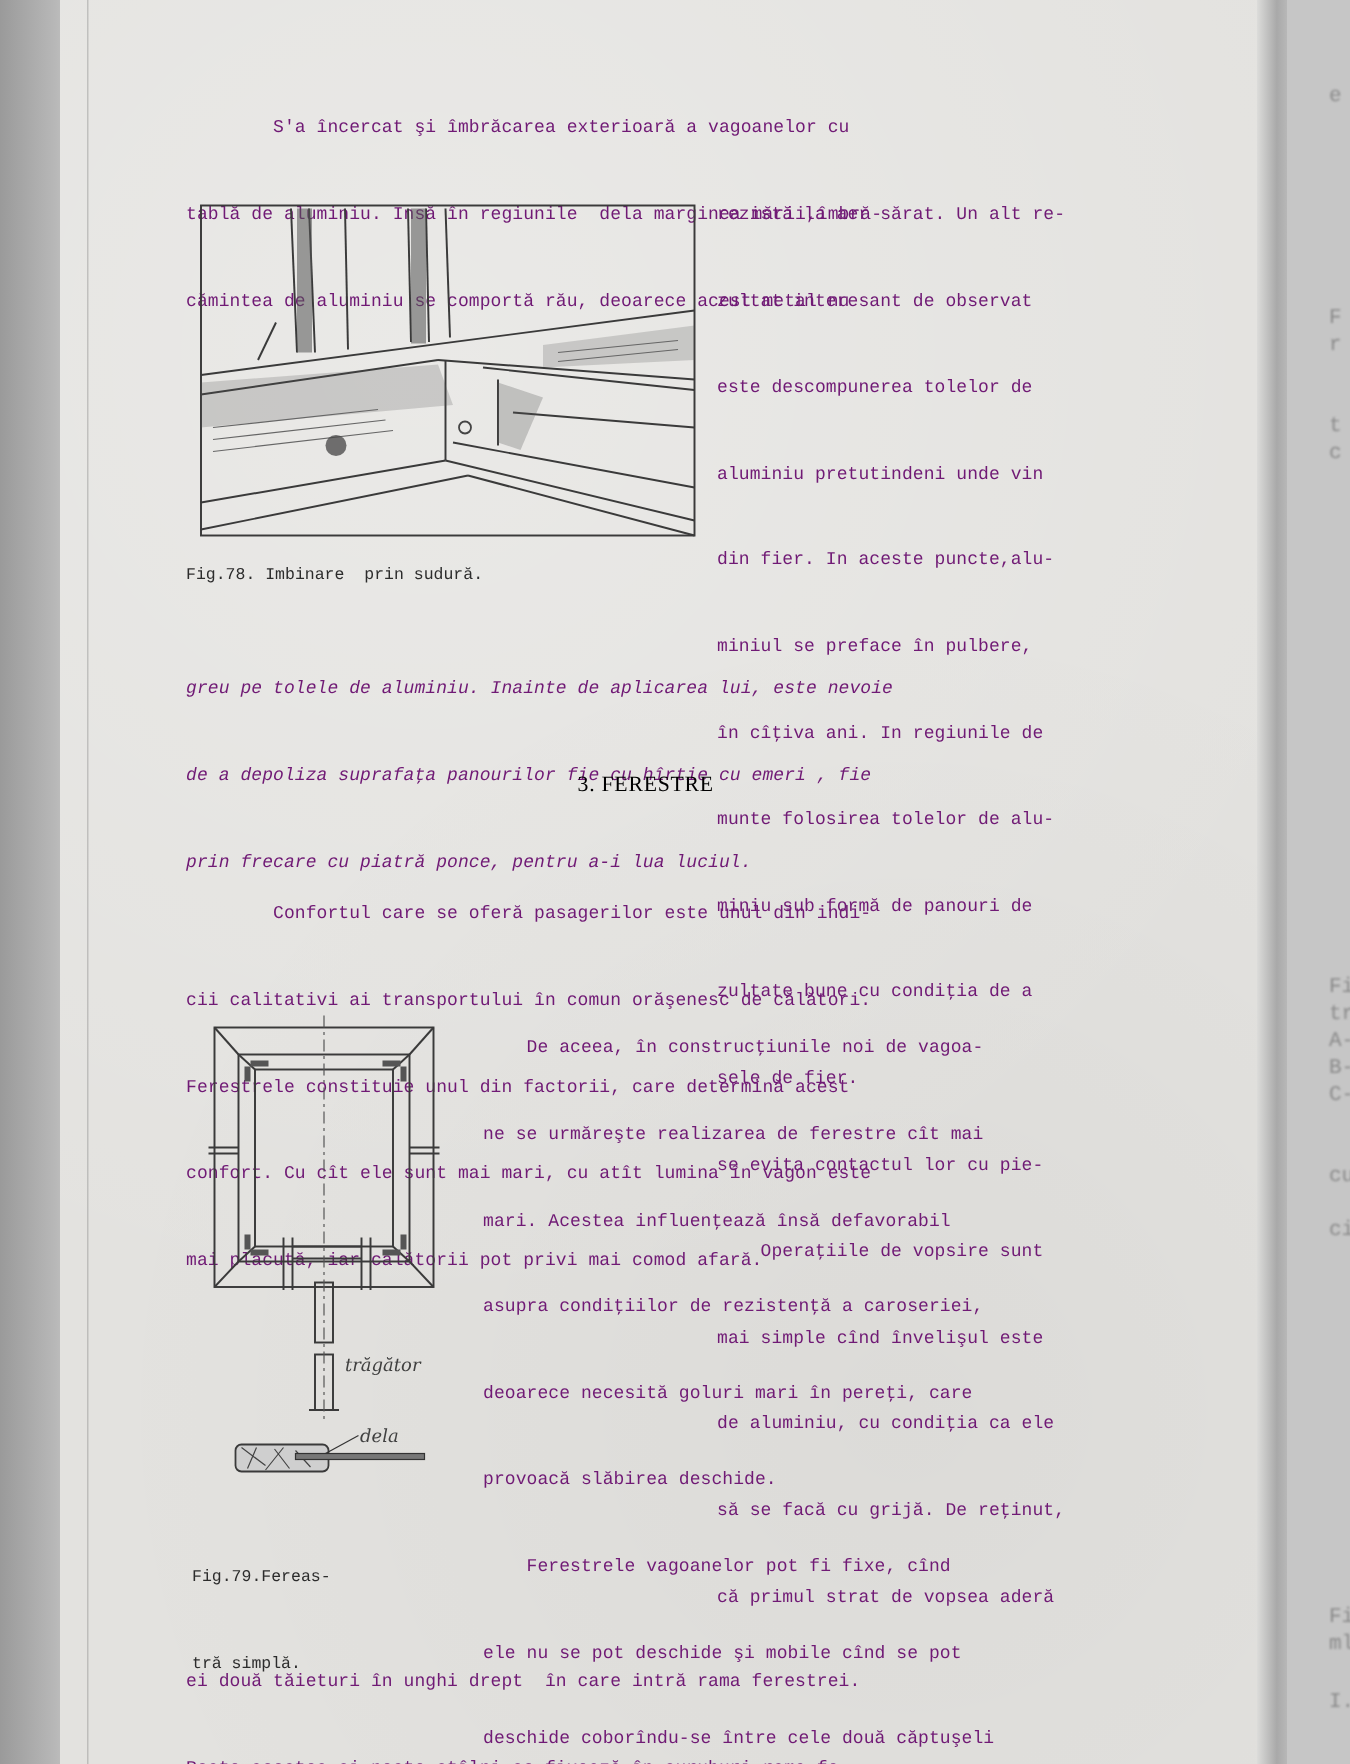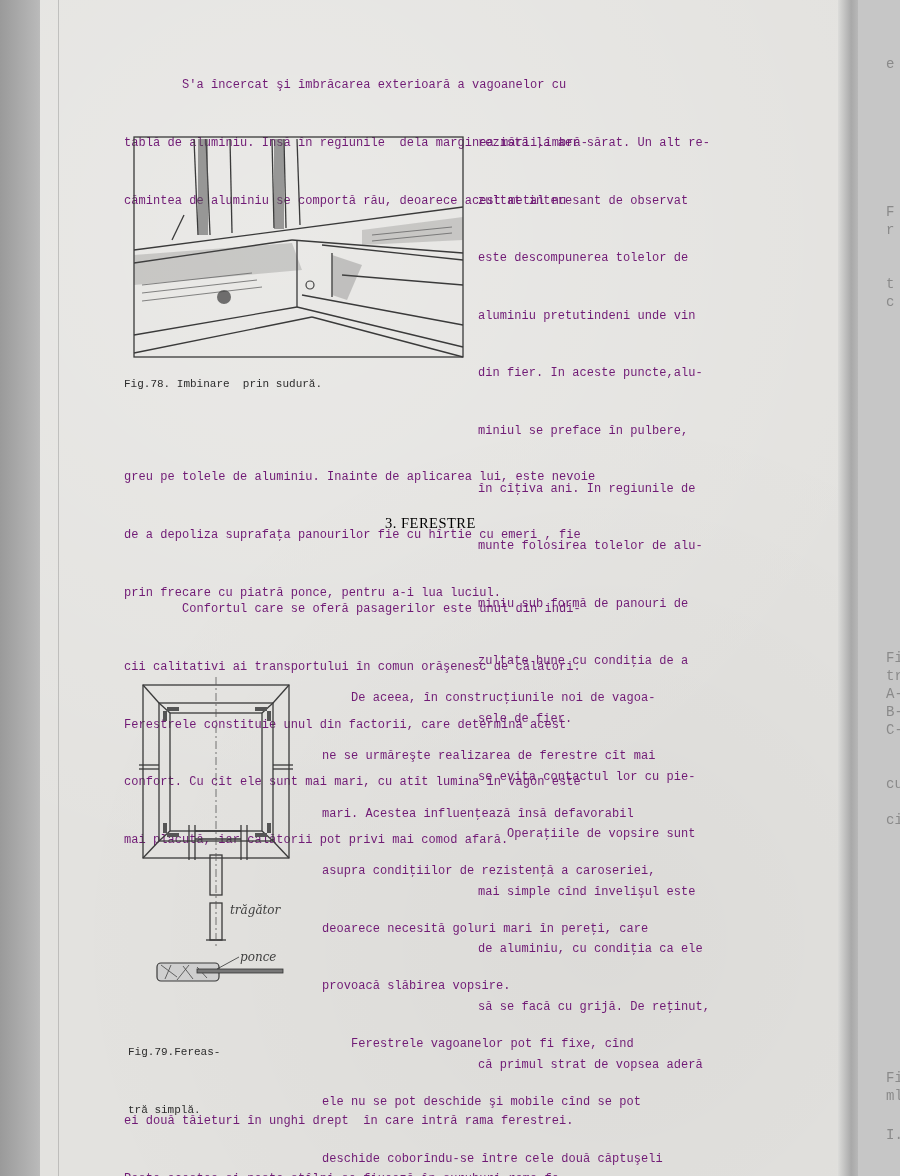--- a/index.html
+++ b/index.html
@@ -146,21 +146,21 @@
     <line x1="10" y1="166" x2="130" y2="152"></line>
     <line x1="240" y1="100" x2="320" y2="92"></line>
     <line x1="240" y1="106" x2="320" y2="98"></line>
   </g>
   <circle cx="92" cy="162" r="7" fill="#444" opacity="0.75"></circle>
   <circle cx="178" cy="150" r="4" fill="none" stroke="#444" stroke-width="1.2"></circle>
 </svg>
 
 <div class="caption" style="left:124px; top:375px;">Fig.78. Imbinare  prin sudură.</div>
 
-<div class="text" style="left:124px; top:430px;">
+<div class="text" style="left:124px; top:412px;font-style:italic;">
   <span class="ln">greu pe tolele de aluminiu. Inainte de aplicarea lui, este nevoie</span>
   <span class="ln">de a depoliza suprafaţa panourilor fie cu hîrtie cu emeri , fie</span>
   <span class="ln">prin frecare cu piatră ponce, pentru a-i lua luciul.</span>
 </div>
 
 <div class="heading">3. FERESTRE</div>
 
 <div class="text" style="left:124px; top:562px;">
   <span class="ln">        Confortul care se oferă pasagerilor este unul din indi-</span>
   <span class="ln">cii calitativi ai transportului în comun orăşenesc de călători.</span>
@@ -168,21 +168,21 @@
   <span class="ln">confort. Cu cît ele sunt mai mari, cu atît lumina în vagon este</span>
   <span class="ln">mai plăcută, iar călătorii pot privi mai comod afară.</span>
 </div>
 
 <div class="text" style="left:322px; top:651px;">
   <span class="ln">    De aceea, în construcţiunile noi de vagoa-</span>
   <span class="ln">ne se urmăreşte realizarea de ferestre cît mai</span>
   <span class="ln">mari. Acestea influenţează însă defavorabil</span>
   <span class="ln">asupra condiţiilor de rezistenţă a caroseriei,</span>
   <span class="ln">deoarece necesită goluri mari în pereţi, care</span>
-  <span class="ln">provoacă slăbirea vopsire.</span>
+  <span class="ln">provoacă slăbirea deschide.</span>
   <span class="ln">    Ferestrele vagoanelor pot fi fixe, cînd</span>
   <span class="ln">ele nu se pot deschide şi mobile cînd se pot</span>
   <span class="ln">deschide coborîndu-se între cele două căptuşeli</span>
   
   
   
   
   
   
   
@@ -235,21 +235,21 @@
     <rect x="130" y="148" width="4" height="10"></rect>
   </g>
   <g>
     <rect x="20" y="288" width="62" height="18" rx="4" fill="#cfcfcf" stroke="#3a3a3a" stroke-width="1.2"></rect>
     <path d="M24 290 L40 302 M34 290 L28 304 M46 291 L56 304 M52 290 L40 305 M60 292 L70 303" stroke="#444" stroke-width="0.8" fill="none"></path>
     <rect x="60" y="294" width="86" height="4" fill="#777" stroke="#333" stroke-width="0.8"></rect>
     <line x1="80" y1="294" x2="102" y2="282" stroke="#333" stroke-width="0.8"></line>
   </g>
 </svg>
 <span class="fig-label" style="left:230px; top:903px;">trăgător</span>
-<span class="fig-label" style="left:240px; top:950px;">ponce</span>
+<span class="fig-label" style="left:240px; top:950px;">dela</span>
 
 <div class="caption" style="left:128px; top:1005px;">
   <span class="ln" style="display:block">Fig.79.Fereas-</span>
   <span class="ln" style="display:block">tră simplă.</span>
 </div>
 
 <div class="text" style="left:124px; top:1074px;">
   <span class="ln">ei două tăieturi în unghi drept  în care intră rama ferestrei.</span>
   <span class="ln">Peste acestea şi peste stîlpi se fixează în şuruburi rama fe-</span>
   

